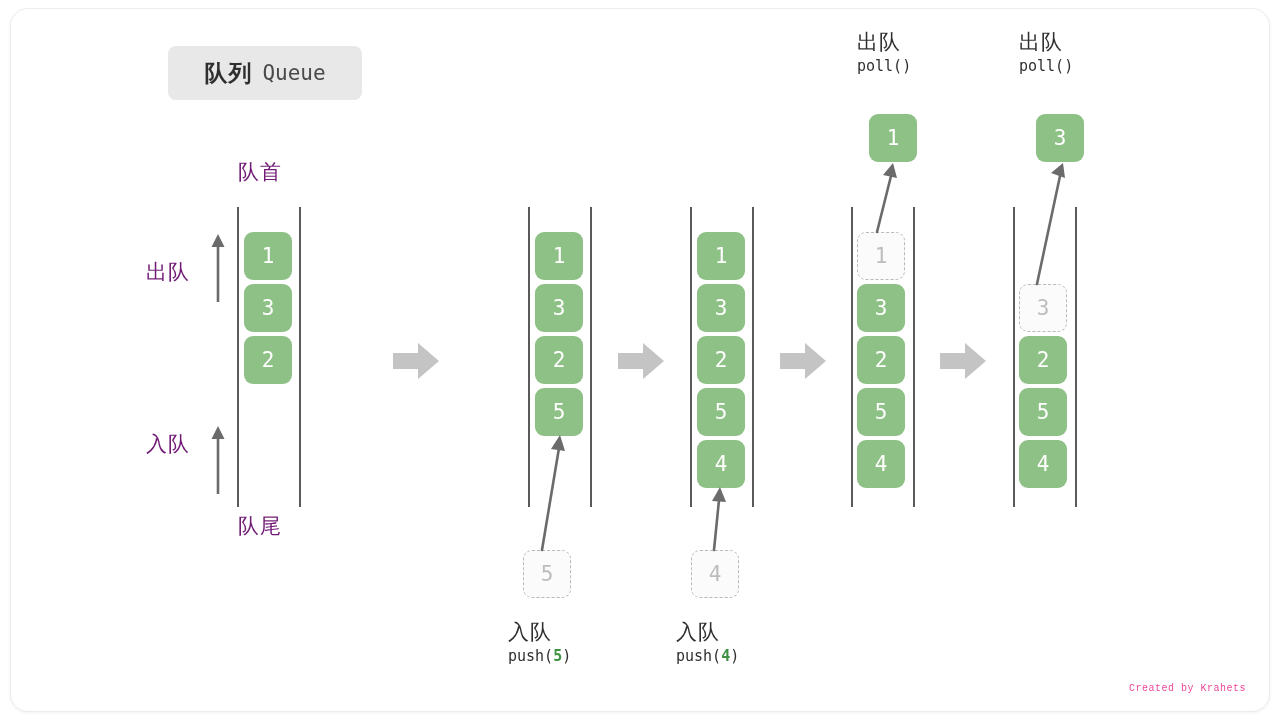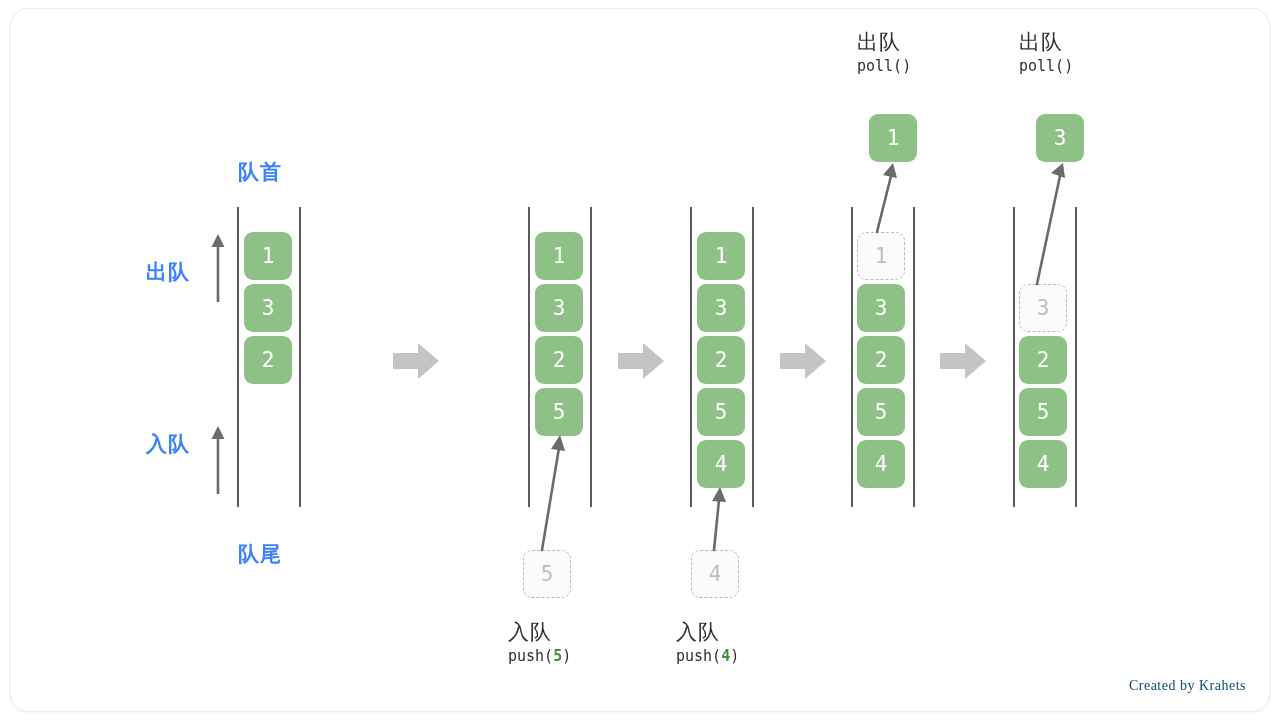--- a/index.html
+++ b/index.html
@@ -53,22 +53,22 @@
   }
   .title-en {
     font-family: "DejaVu Sans Mono", "Liberation Mono", monospace;
     font-size: 21px;
     color: #4a4a4a;
   }
 
   
   .cjk-label {
     font-size: 21px;
-    font-weight: bold;
-    color: #3b82f6;
+    font-weight: normal;
+    color: #701a75;
     white-space: nowrap;
     letter-spacing: 1px;
   }
 
   
   .rail {
     position: absolute;
     width: 1.5px;
     background: #5a5a5a;
   }
@@ -122,37 +122,41 @@
     color: #2f2f2f;
     line-height: 1.35;
   }
   .op-code .num { color: #3d9140; font-weight: bold; }
 
   
   .footer {
     position: absolute;
     right: 34px;
     bottom: 26px;
-    font-family: Liberation Serif, serif;
-    font-size: 14px;
-    color: #0c4a6e;
+    font-family: Liberation Mono, monospace;
+    font-size: 10px;
+    color: #ec4899;
     letter-spacing: 0.5px;
   }
 
   svg { overflow: visible; }
 </style>
 </head>
 <body>
 
 <div id="stage">
   <div class="card"></div>
 
+  <div class="title-badge">
+    <span class="title-cn">队列</span>
+    <span class="title-en">Queue</span>
+  </div>
 
   <div class="cjk-label abs" style="left:238px; top:158px;">队首</div>
-  <div class="cjk-label abs" style="left:238px; top:540px;">队尾</div>
+  <div class="cjk-label abs" style="left:238px; top:512px;">队尾</div>
 
   <div class="cjk-label abs" style="left:146px; top:258px;">出队</div>
   <svg class="abs" style="left:205px; top:232px;" width="26" height="72">
     <line x1="13" y1="70" x2="13" y2="12" stroke="#6b6b6b" stroke-width="2.6"></line>
     <polygon points="13,2 6.5,15 19.5,15" fill="#6b6b6b"></polygon>
   </svg>
 
   <div class="cjk-label abs" style="left:146px; top:430px;">入队</div>
   <svg class="abs" style="left:205px; top:424px;" width="26" height="72">
     <line x1="13" y1="70" x2="13" y2="12" stroke="#6b6b6b" stroke-width="2.6"></line>

